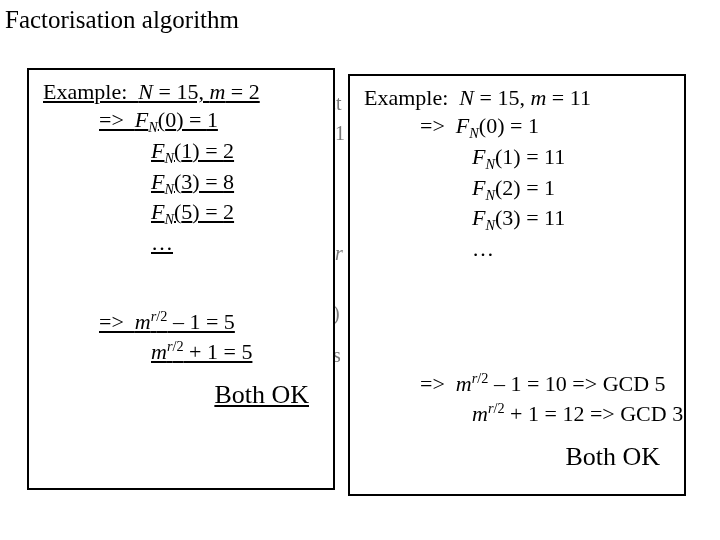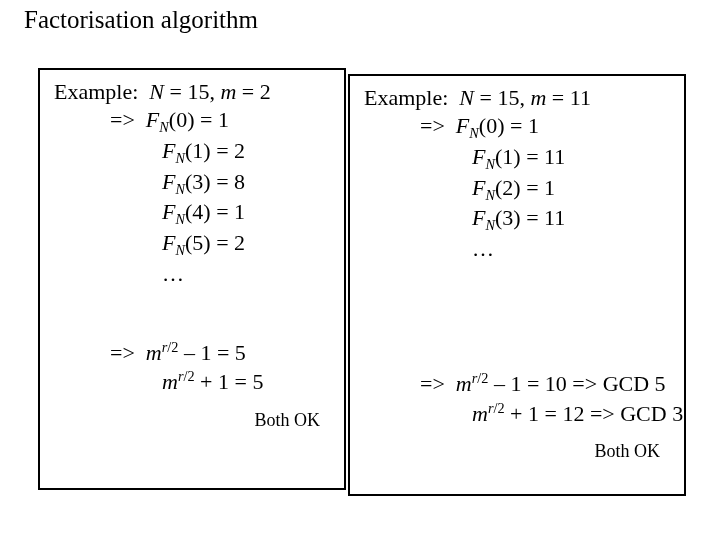--- a/index.html
+++ b/index.html
@@ -17,21 +17,21 @@
     height: 540px;
     background: #1a0033; 
   }
   .title-bar {
     position: absolute;
     left: 0;
     top: 0;
     width: 720px;
     height: 50px;
     background: #ffffff;
-    padding: 6px 24px;
+    padding: 6px 5px;
     box-sizing: border-box;
     font-size: 25px;
     color: #000;
   }
   .body-bg {
     position: absolute;
     left: 0;
     top: 50px;
     width: 720px;
     height: 490px;
@@ -47,44 +47,45 @@
     position: absolute;
     background: #ffffff;
     border: 2px solid #000;
     box-sizing: border-box;
     font-size: 22px;
     line-height: 1.28;
     padding: 8px 14px;
     color: #000;
   }
   .panel-left {
-    left: 38px;
+    left: 27px;
     top: 68px;
     width: 308px;
     height: 422px;
+    text-decoration: underline;
   }
   .panel-right {
     left: 348px;
     top: 74px;
     width: 338px;
     height: 422px;
   }
   .row { white-space: nowrap; }
   .indent1 { padding-left: 56px; }
   .indent2 { padding-left: 108px; }
   .i { font-style: italic; }
   .sub { font-size: 0.65em; vertical-align: sub; font-style: italic; }
   .sup { font-size: 0.65em; vertical-align: super; }
   .gap { height: 14px; }
   .gap-lg { height: 36px; }
   .bothok {
     text-align: right;
     padding-right: 10px;
     padding-top: 12px;
-    font-size: 18px;
+    font-size: 26px;
   }
 </style>
 </head>
 <body>
 
 <div class="slide">
   <div class="body-bg"></div>
 
   <div class="title-bar">Factorisation algorithm</div>
 
@@ -93,21 +94,20 @@
   <span class="bg-hint" style="left:335px; top:242px; font-style:italic;">r</span>
   <span class="bg-hint" style="left:333px; top:302px;">)</span>
   <span class="bg-hint" style="left:333px; top:344px;">s</span>
 
   <div class="panel panel-left">
     <div class="row"><span>Example:&nbsp; <span class="i">N</span> = 15, <span class="i">m</span> = 2</span></div>
 
     <div class="row indent1">=&gt;&nbsp; <span class="i">F</span><span class="sub">N</span>(<span>0</span>) = <span>1</span></div>
     <div class="row indent2"><span class="i">F</span><span class="sub">N</span>(<span>1</span>) = <span>2</span></div>
     <div class="row indent2"><span class="i">F</span><span class="sub">N</span>(<span>3</span>) = <span>8</span></div>
-    <div class="row indent2"><span class="i">F</span><span class="sub">N</span>(<span>4</span>) = <span>1</span></div>
     <div class="row indent2"><span class="i">F</span><span class="sub">N</span>(<span>5</span>) = <span>2</span></div>
     <div class="row indent2">…</div>
 
     <div class="gap-lg"></div>
 
     <div class="gap"></div>
     <div class="row indent1">=&gt;&nbsp; <span class="i">m</span><span class="sup"><span class="i">r</span>/2</span><span> – 1 = 5</span></div>
     <div class="row indent2"><span class="i">m</span><span class="sup"><span class="i">r</span>/2</span><span> + 1 = 5</span></div>
 
     <div class="bothok">Both OK</div>

